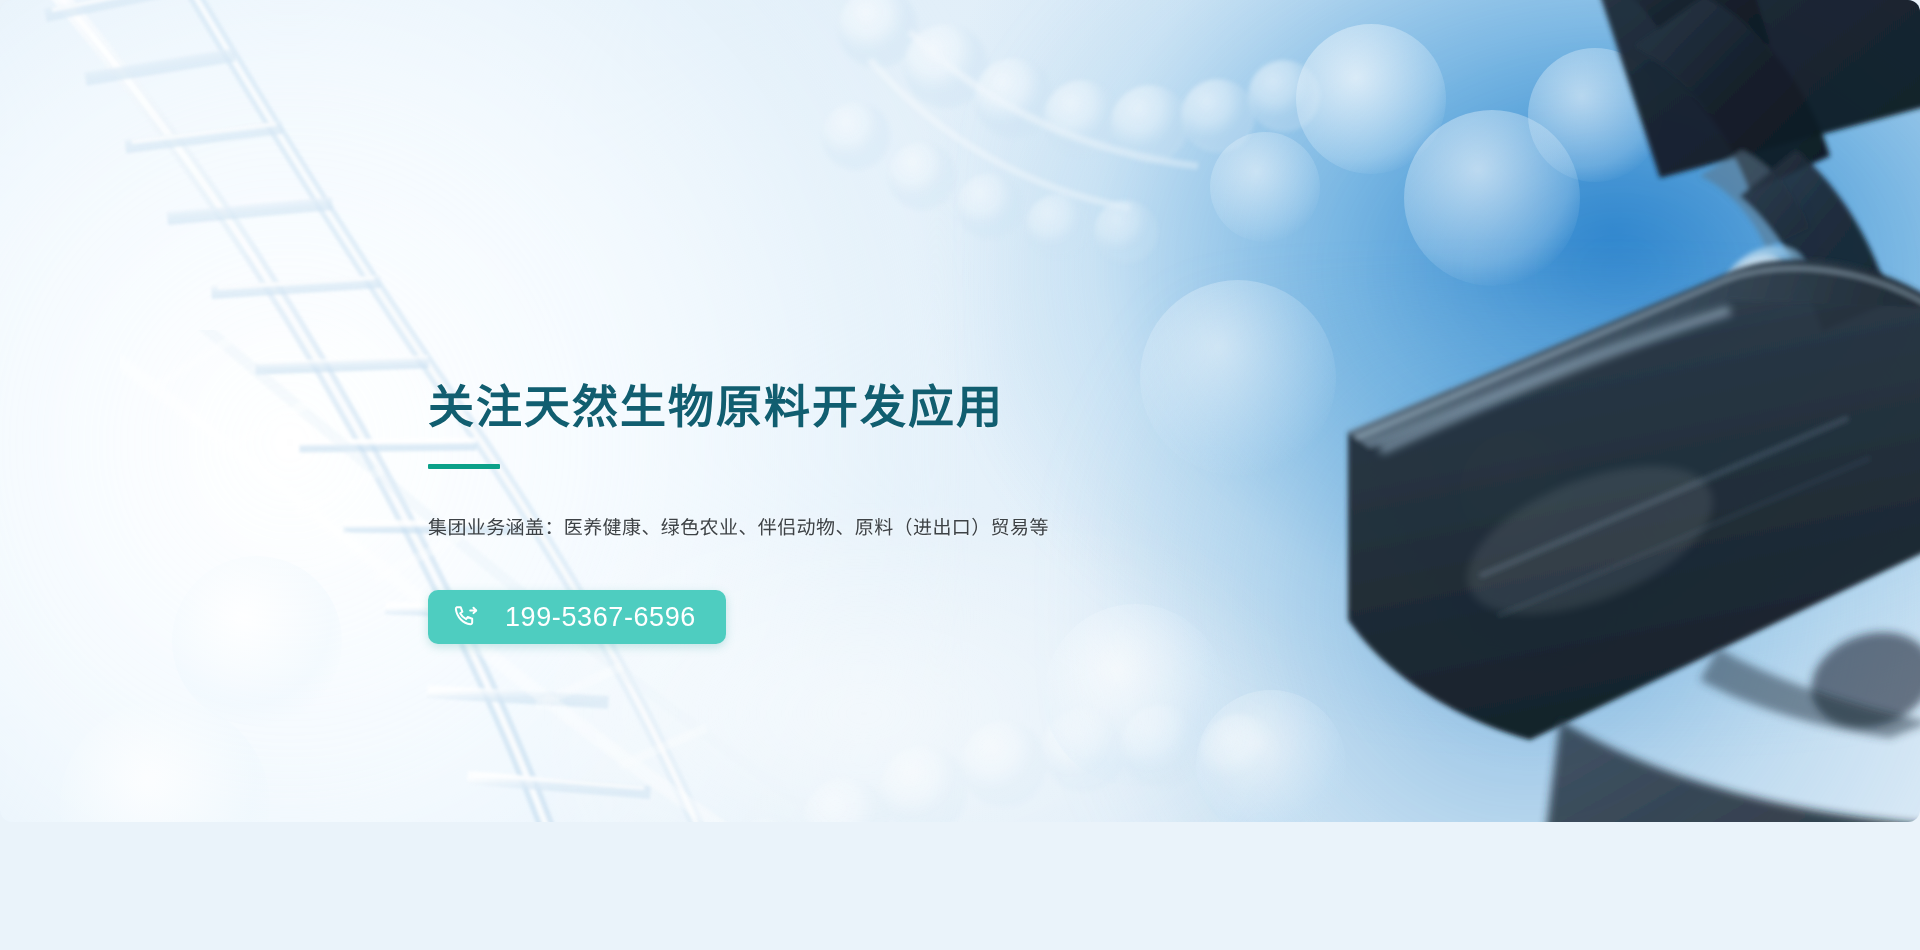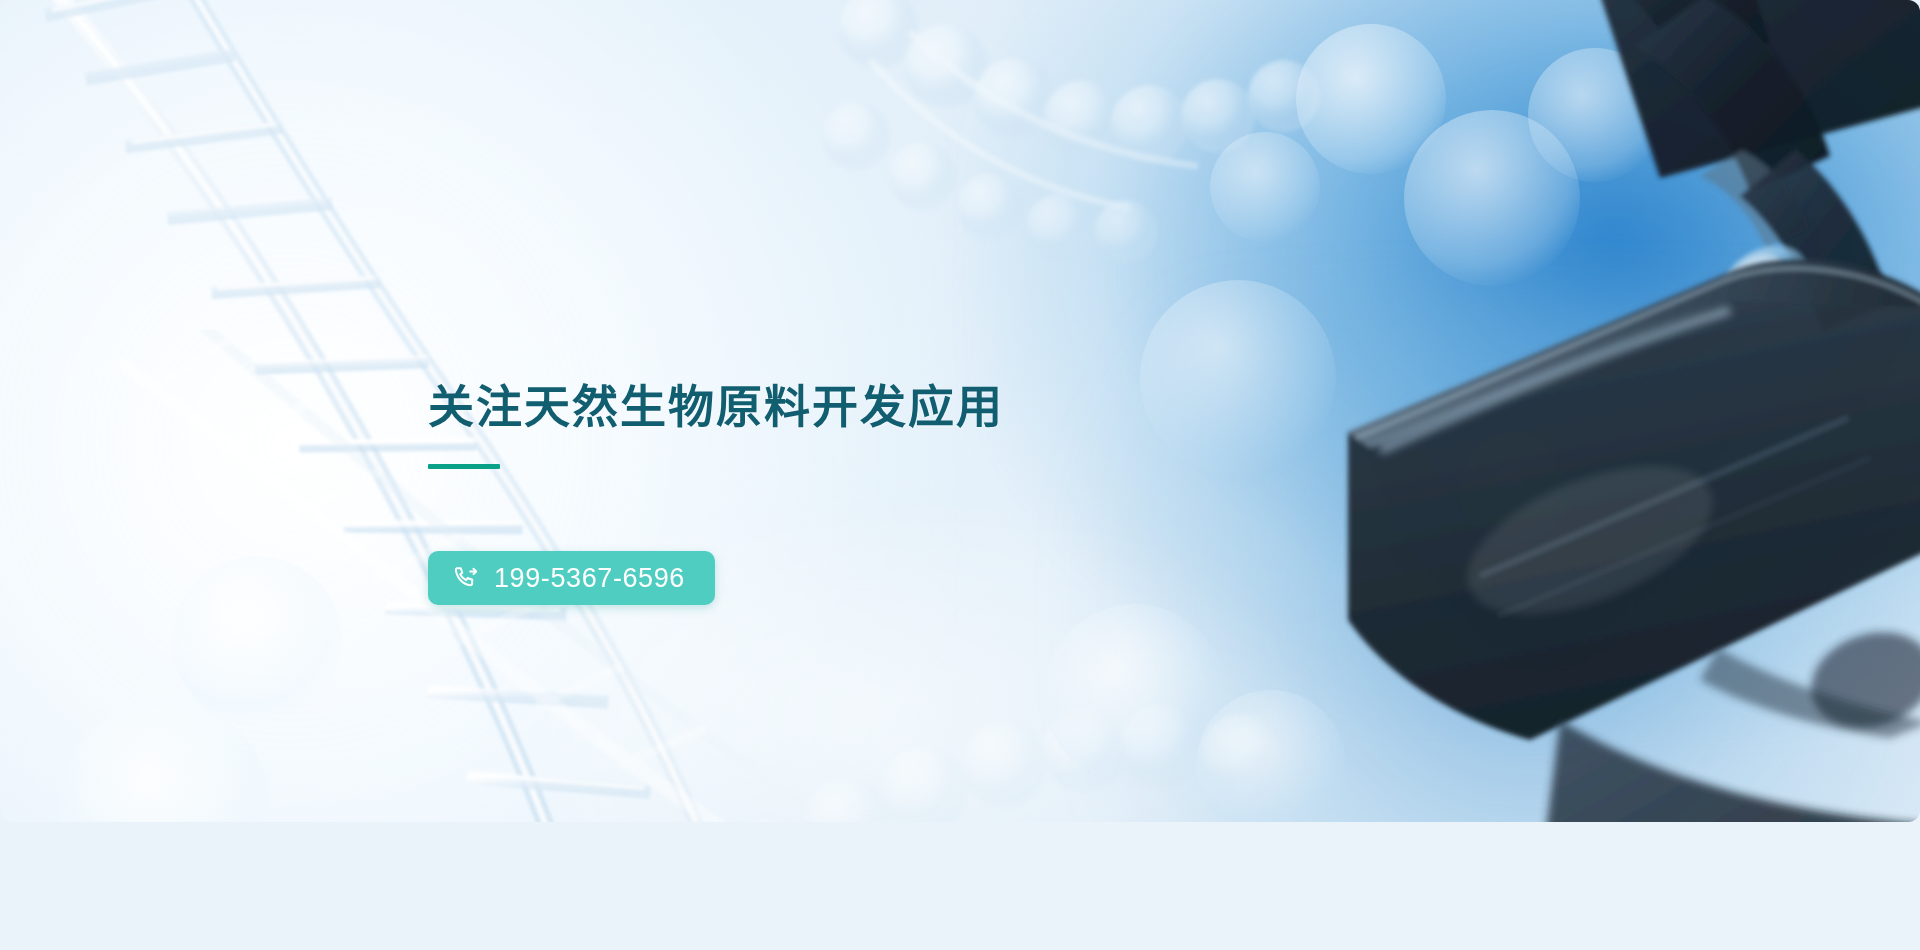--- a/index.html
+++ b/index.html
@@ -83,21 +83,21 @@
     color:#3d4246;
     line-height:2.05;
     letter-spacing:0.4px;
     text-shadow:0 1px 2px rgba(255,255,255,0.6);
   }
   .sub div { white-space:nowrap; }
 
   .cta {
     display:inline-flex;
     align-items:center;
-    gap:14px;
+    gap:25px;
     margin-top:42px;
     padding:13px 30px 13px 24px;
     background:#4ecdc0;
     border:none;
     border-radius:10px;
     cursor:pointer;
     box-shadow:0 3px 10px rgba(60,170,160,0.28);
     font-family:inherit;
   }
   .cta .num {
@@ -329,20 +329,21 @@
               background:radial-gradient(ellipse at 40% 45%, rgba(255,255,255,0.55), rgba(255,255,255,0) 70%);
               filter:blur(26px); pointer-events:none;"></div>
 
   <div class="content">
 
     <h1 class="headline">关注天然生物原料开发应用</h1>
 
     <div class="rule"></div>
 
     <div class="sub">
+      <div>集团业务涵盖：医养健康、绿色农业、伴侣动物、原料（进出口）贸易等</div>
     </div>
 
     <button class="cta">
       <span class="ic">
         <svg width="28" height="28" viewBox="0 0 24 24" fill="none" stroke="#ffffff" stroke-width="1.7" stroke-linecap="round" stroke-linejoin="round">
           <path d="M4.2 3.6 h3.2 l1.5 3.9 -1.9 1.3 a11.5 11.5 0 0 0 5.1 5.1 l1.3 -1.9 3.9 1.5 v3.2
                    a1.5 1.5 0 0 1 -1.6 1.5 C9.6 17.6 4.3 12.3 3.3 5.2 A1.5 1.5 0 0 1 4.2 3.6 z"></path>
           <path d="M15.6 6.4 h5.1"></path>
           <path d="M18.4 4.1 l2.3 2.3 -2.3 2.3"></path>
         </svg>

